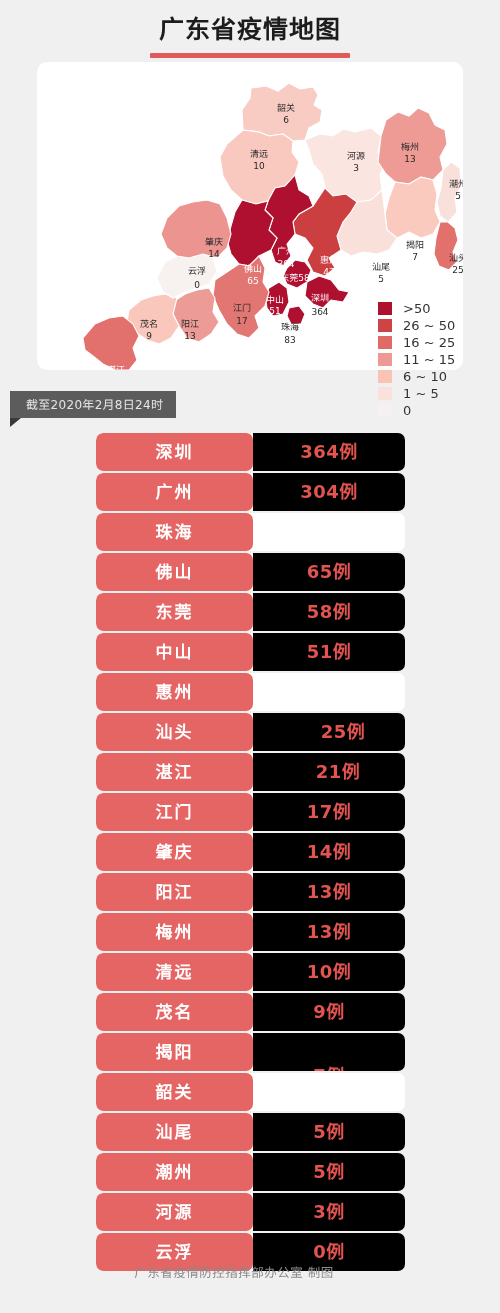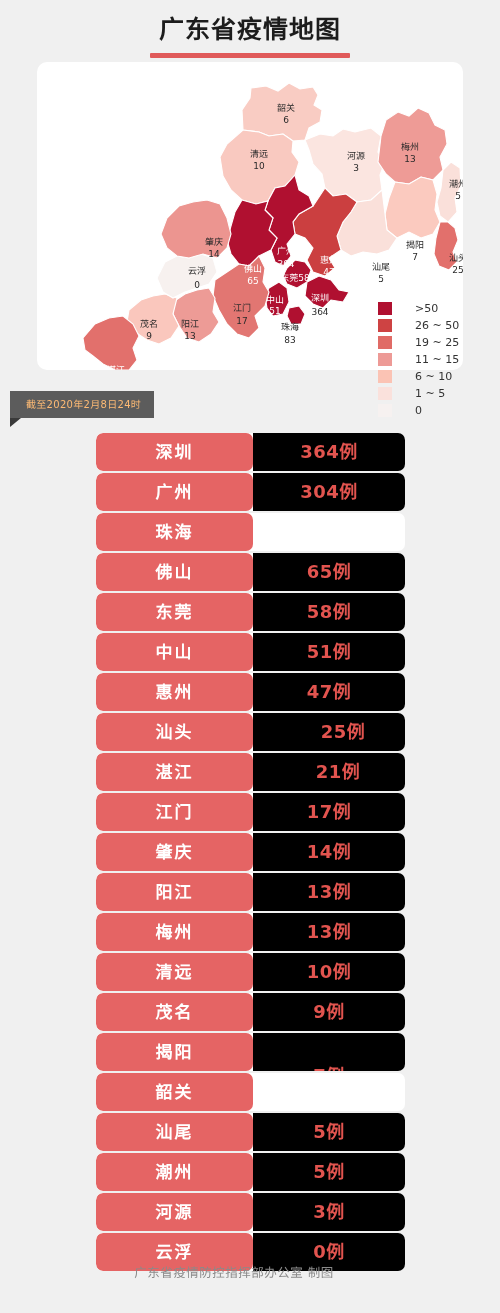--- a/index.html
+++ b/index.html
@@ -99,43 +99,43 @@
     align-items: center;
     height: 16px;
     margin-bottom: 1px;
   }
   .legend-swatch {
     width: 14px;
     height: 13px;
     flex: 0 0 14px;
   }
   .legend-label {
-    margin-left: 23px;
-    font-size: 11px;
+    margin-left: 11px;
+    font-size: 13px;
     color: #333;
     line-height: 1;
     white-space: nowrap;
     font-family: "DejaVu Sans", "Liberation Sans", sans-serif;
   }
 
   
   .ribbon {
     position: absolute;
     left: 10px;
     top: 391px;
     height: 27px;
     background: #5c5c5c;
     display: flex;
     align-items: center;
     padding: 0 13px 0 16px;
     z-index: 4;
   }
   .ribbon-text {
-    color: #fdba74;
-    font-size: 10px;
+    color: #e5e5e5;
+    font-size: 12px;
     letter-spacing: 0.3px;
     line-height: 1;
     white-space: nowrap;
     font-family: "DejaVu Sans", "Liberation Sans", sans-serif;
   }
   .ribbon-fold {
     position: absolute;
     left: 10px;
     top: 418px;
     width: 11px;
@@ -343,21 +343,21 @@
       <div class="legend-row">
         <div class="legend-swatch" style="background:#b01030"></div>
         <div class="legend-label">&gt;50</div>
       </div>
       <div class="legend-row">
         <div class="legend-swatch" style="background:#ce4343"></div>
         <div class="legend-label">26 ~ 50</div>
       </div>
       <div class="legend-row">
         <div class="legend-swatch" style="background:#e06b66"></div>
-        <div class="legend-label">19 ~ 25</div>
+        <div class="legend-label">16 ~ 25</div>
       </div>
       <div class="legend-row">
         <div class="legend-swatch" style="background:#ed9a96"></div>
         <div class="legend-label">11 ~ 15</div>
       </div>
       <div class="legend-row">
         <div class="legend-swatch" style="background:#fbc3b4"></div>
         <div class="legend-label">6 ~ 10</div>
       </div>
       <div class="legend-row">
@@ -419,23 +419,20 @@
           <span class="tcity-text">中山</span>
         </div>
         <div class="tcount">
           <span class="tcount-text" style="color: rgb(226, 84, 79);">51例</span>
         </div>
       </div>
       <div class="trow">
         <div class="tcity" style="background: rgb(229, 100, 100);">
           <span class="tcity-text">惠州</span>
         </div>
-        <div class="tcount">
-          <span class="tcount-text" style="color: rgb(226, 84, 79);">47例</span>
-        </div>
       </div>
       <div class="trow">
         <div class="tcity" style="background: rgb(229, 100, 100);">
           <span class="tcity-text">汕头</span>
         </div>
         <div class="tcount">
           <span class="tcount-text" style="color: rgb(226, 84, 79); margin-left: 28px;">25例</span>
         </div>
       </div>
       <div class="trow">

